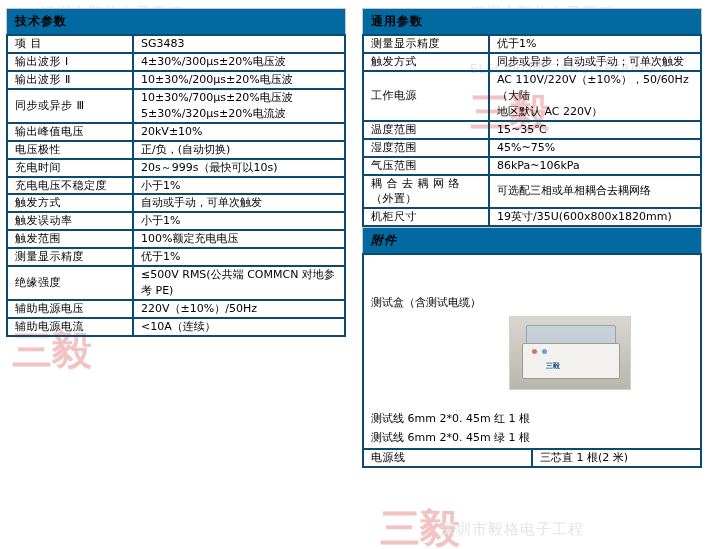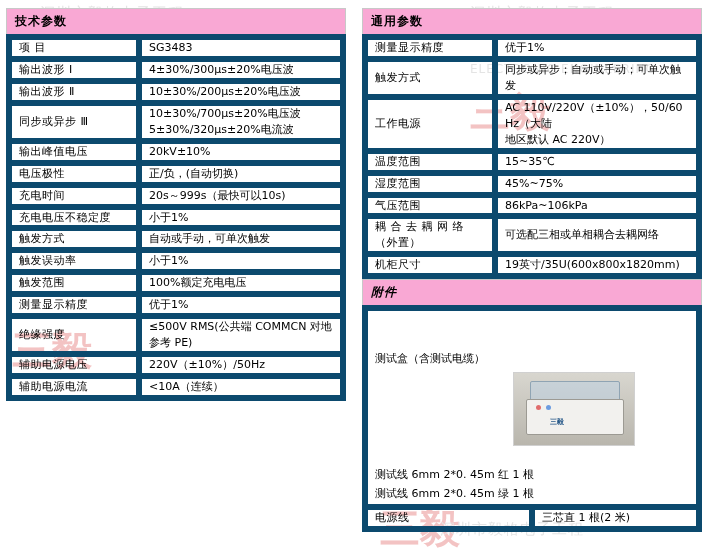--- a/index.html
+++ b/index.html
@@ -46,38 +46,38 @@
     gap: 16px;
     padding: 8px 6px;
     box-sizing: border-box;
   }
   .col {
     width: 340px;
     flex: 0 0 340px;
   }
 
   .hdr {
-    background: #f9a8d4;
+    background: #0369a1;
     color: #000;
     font-weight: bold;
     font-size: 12px;
     padding: 4px 8px;
     border: 1px solid #c8c8c8;
     border-bottom: none;
     box-sizing: border-box;
     letter-spacing: 1px;
   }
 
   table.spec {
     width: 100%;
     border-collapse: collapse;
     table-layout: fixed;
   }
   table.spec td {
-    border: 6px solid #0c4a6e;
+    border: 2px solid #0c4a6e;
     padding: 0 7px;
     vertical-align: middle;
     font-size: 11px;
     line-height: 1.45;
     word-break: break-all;
   }
   td.k {
     width: 110px;
     letter-spacing: 0.5px;
   }

